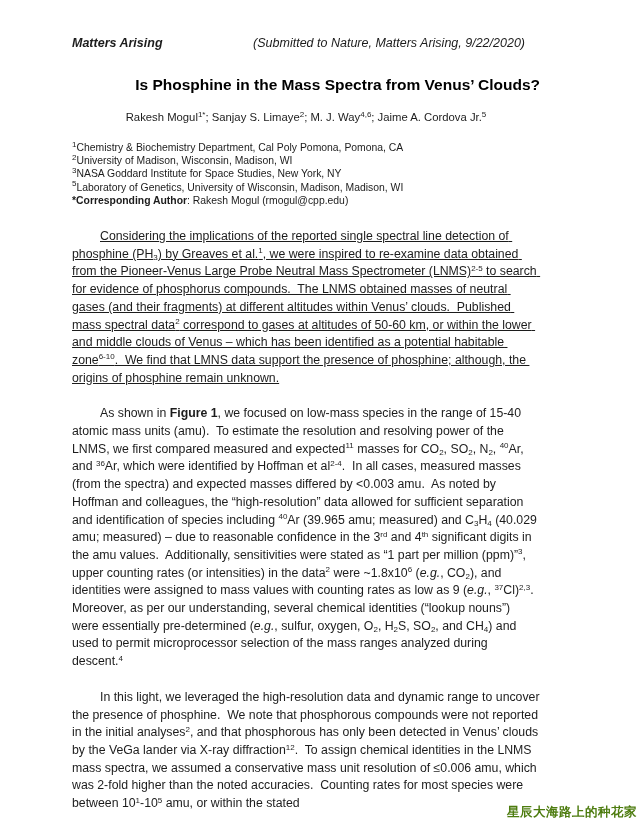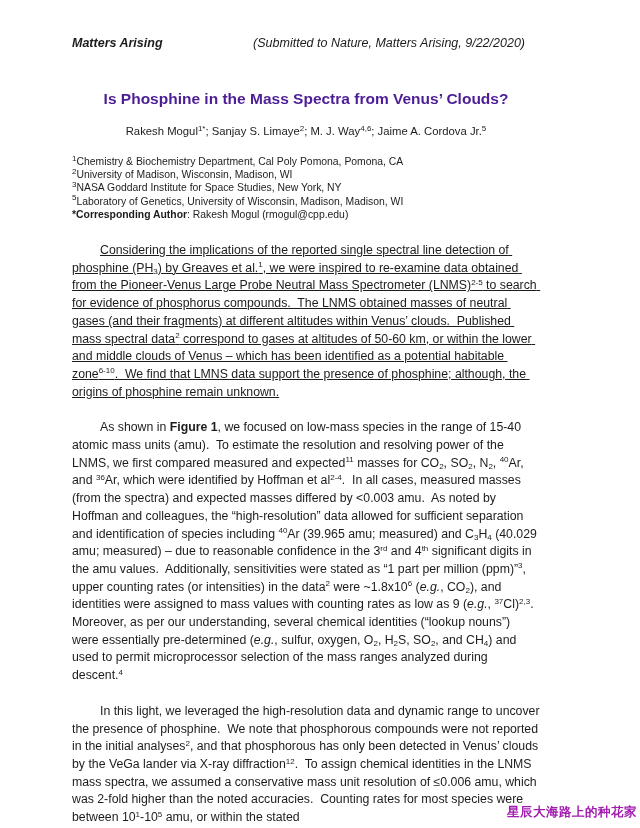--- a/index.html
+++ b/index.html
@@ -25,25 +25,25 @@
     white-space: nowrap;
   }
   .header-right {
     font-style: italic;
     margin-left: auto;
     margin-right: 15px;
     white-space: nowrap;
     text-align: right;
   }
   .paper-title {
-    margin-top: 40px;
-    text-align: center;
+    margin-top: 26px;
+    text-align: right;
     font-size: 15.5px;
     font-weight: bold;
-    color: #4c1d95;
+    color: #000000;
   }
   .author-line {
     margin-top: 17px;
     text-align: center;
     font-size: 11.3px;
   }
   .affiliations {
     margin-top: 18px;
     font-size: 10.4px;
     line-height: 13.2px;
@@ -65,21 +65,21 @@
     vertical-align: baseline;
   }
   sup { top: -4.5px; }
   sub { top: 2.5px; }
   .watermark {
     position: absolute;
     right: 3px;
     bottom: 7px;
     font-size: 12.5px;
     font-weight: bold;
-    color: #a21caf;
+    color: #4d7c0f;
     letter-spacing: 0.5px;
     user-select: none;
   }
 </style>
 </head>
 <body>
 
 <div class="page">
 
   <div class="header-row">

